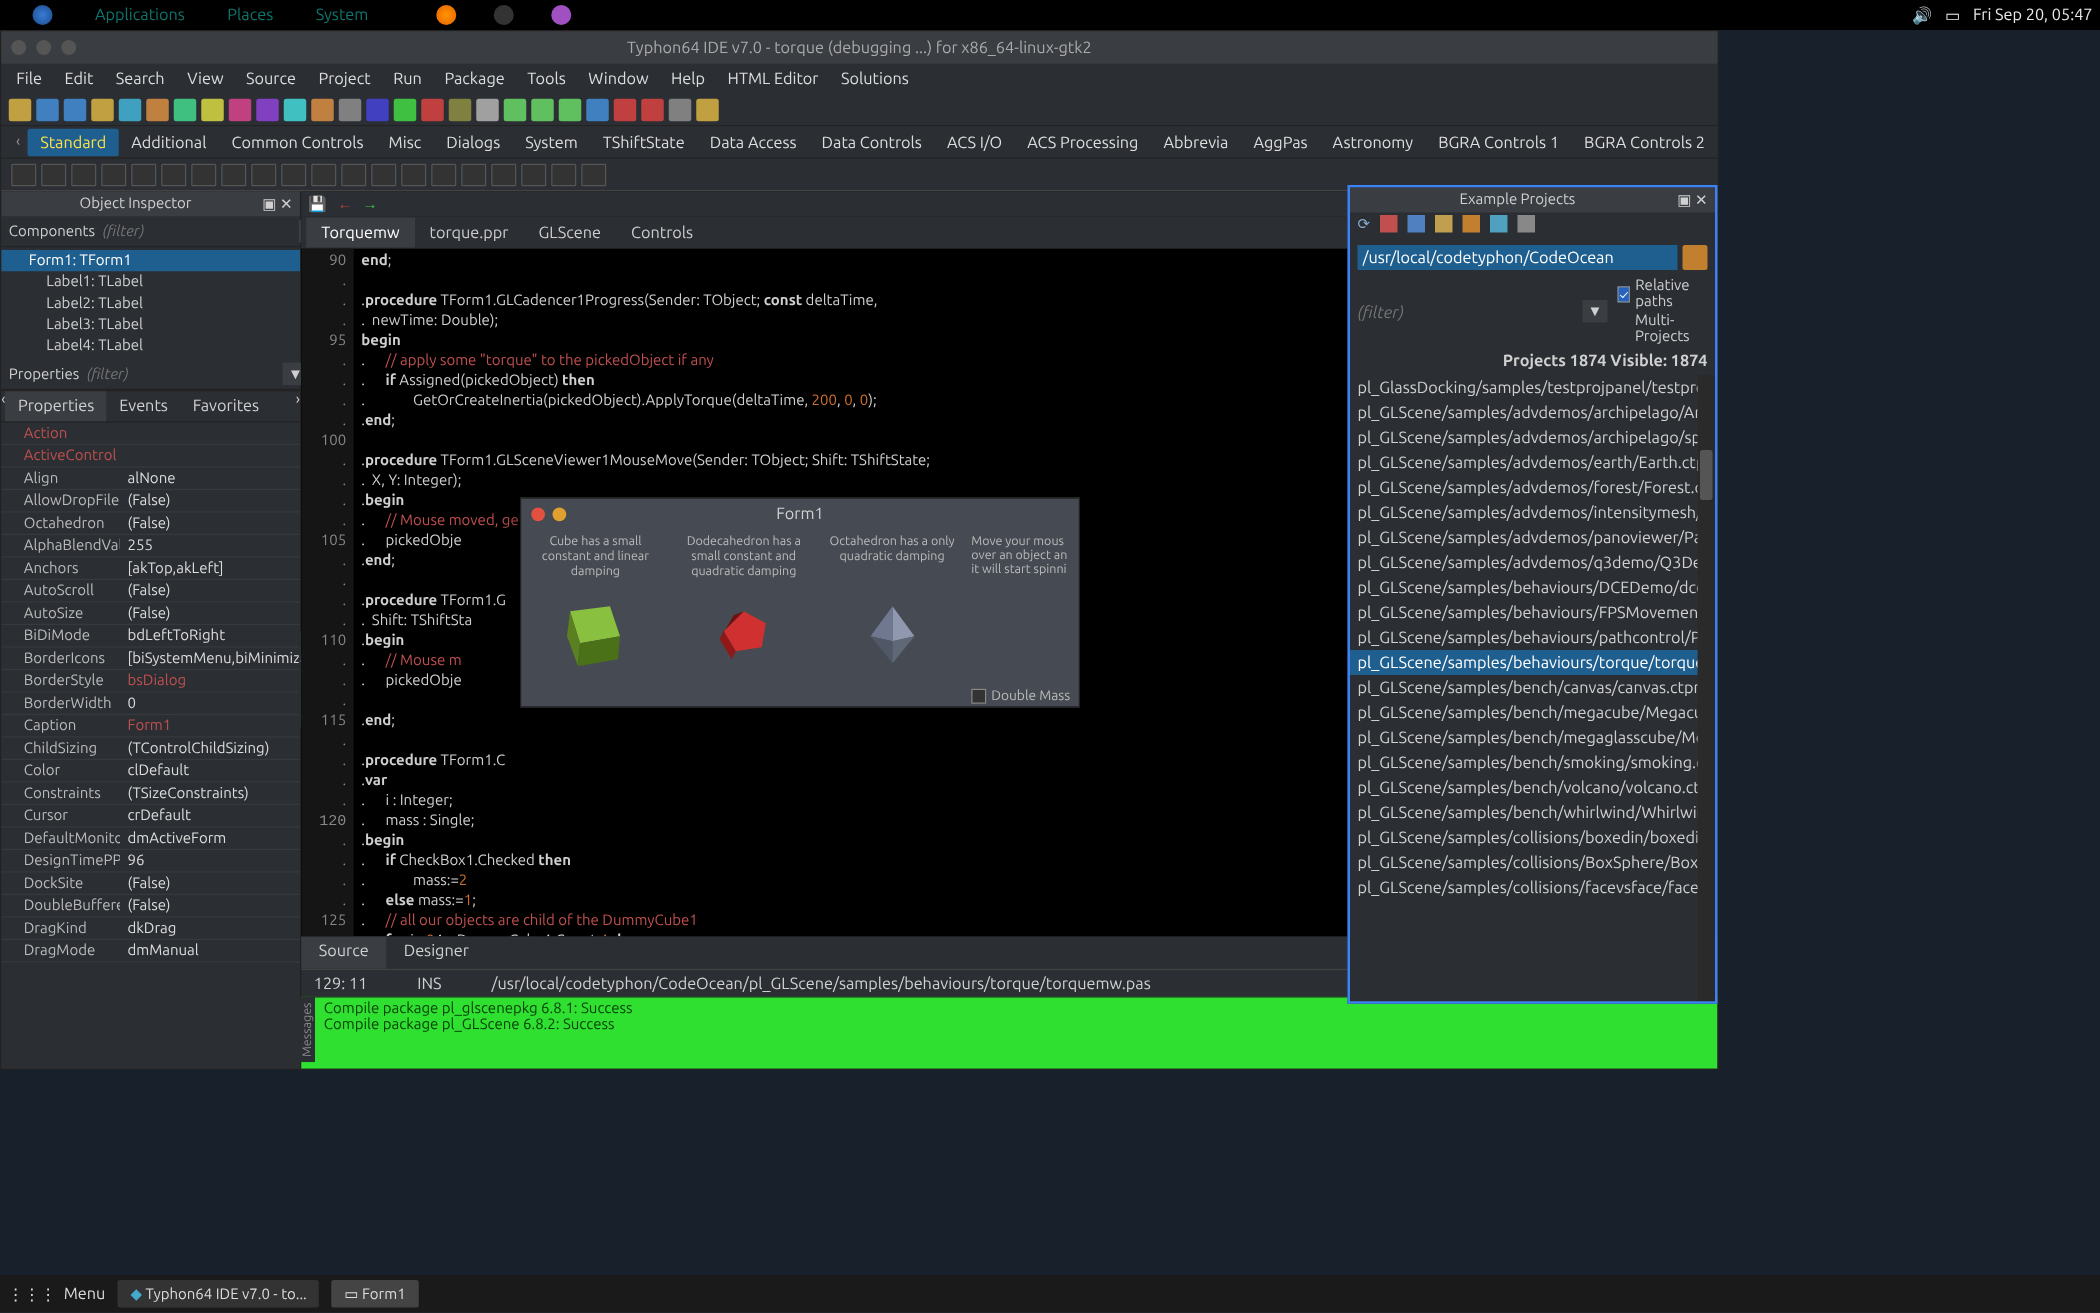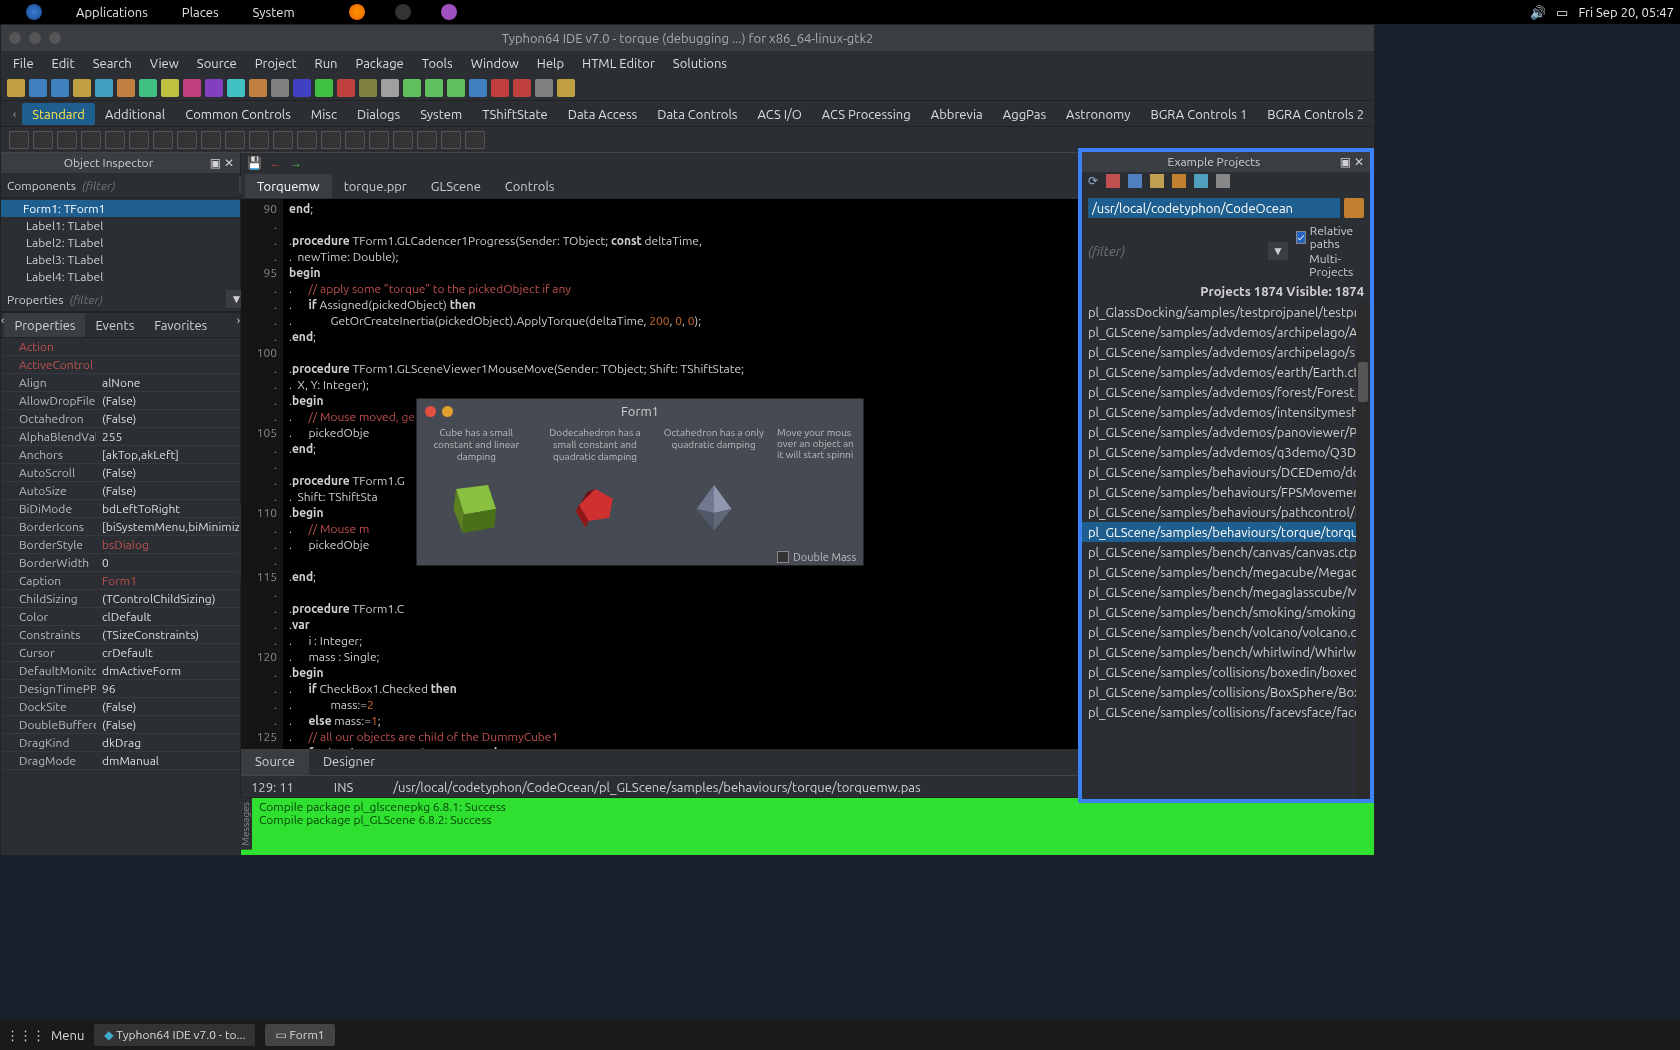--- a/index.html
+++ b/index.html
@@ -1,21 +1,21 @@
 <!DOCTYPE html>
 <html><head>
 <meta charset="utf-8">
 <style>
 * { margin: 0; padding: 0; box-sizing: border-box; font-family: "Ubuntu", "Liberation Sans", sans-serif; }
 body { width: 1680px; height: 1050px; background: #18202b; color: #d0d0d0; font-size: 12px; overflow: hidden; position: relative; }
 
 
 .gnome-panel { height: 24px; background: #000; display: flex; align-items: center; justify-content: space-between; padding: 0 6px; font-size: 13px; }
 .gnome-left { display: flex; align-items: center; gap: 14px; }
-.gnome-left span { color: #e5e5e5; margin-left: 20px; }
+.gnome-left span { color: #0f766e; margin-left: 20px; }
 .gnome-icons { display: flex; gap: 10px; align-items: center; }
 .gnome-right { display: flex; align-items: center; gap: 10px; color: #eaeaea; }
 
 
 .ide-window { position: absolute; top: 24px; left: 0; width: 1375px; height: 832px; background: #2b2e33; display: flex; flex-direction: column; border: 1px solid #222; }
 .title-bar { height: 26px; background: #3a3d42; display: flex; align-items: center; justify-content: center; position: relative; font-size: 13px; }
 .traffic-lights { position: absolute; left: 8px; display: flex; gap: 8px; }
 .traffic-lights span { width: 12px; height: 12px; border-radius: 50%; background: #555; display: inline-block; }
 .title-bar .title { color: #aaa; }
 
@@ -37,21 +37,21 @@
 .main-area { flex: 1; display: flex; overflow: hidden; }
 
 
 .left-panel { width: 240px; background: #2b2e33; display: flex; flex-direction: column; border-right: 1px solid #222; }
 .panel-title { background: #3a3d42; padding: 3px 6px; text-align: center; font-size: 12px; display: flex; justify-content: space-between; }
 .filter-row { display: flex; align-items: center; padding: 3px 6px; gap: 6px; border-bottom: 1px solid #222; }
 .filter-row input { flex: 1; background: transparent; border: none; color: #999; font-size: 12px; font-style: italic; }
 .tree { background: #2b2e33; font-size: 12px; padding: 2px 0; }
 .tree .node { padding: 2px 6px 2px 22px; }
 .tree .node.sel { background: #1f5f8f; color: #fff; }
-.tree .child { padding-left: 25px; }
+.tree .child { padding-left: 36px; }
 .prop-tabs { display: flex; border-top: 1px solid #222; border-bottom: 1px solid #222; }
 .prop-tabs .pt { padding: 5px 10px; font-size: 13px; }
 .prop-tabs .pt.active { background: #3a3d42; }
 .prop-grid { flex: 1; overflow: hidden; font-size: 12px; }
 .prop-row { display: flex; border-bottom: 1px solid #36393e; height: 18px; align-items: center; }
 .prop-row .k { width: 95px; padding-left: 18px; color: #bbb; overflow: hidden; white-space: nowrap; }
 .prop-row .v { flex: 1; padding-left: 6px; color: #ddd; overflow: hidden; white-space: nowrap; }
 .prop-row .v.red { color: #c05050; }
 .prop-row.hl .k { color: #c05050; }
 
@@ -69,21 +69,21 @@
 .tk-red { color: #c05050; }
 .tk-num { color: #d07030; }
 .source-designer { height: 26px; background: #2b2e33; display: flex; }
 .source-designer .sdt { padding: 5px 14px; font-size: 13px; }
 .source-designer .sdt.active { background: #3a3d42; }
 .status-row { height: 22px; background: #2b2e33; display: flex; align-items: center; gap: 40px; padding-left: 10px; font-size: 13px; border-top: 1px solid #444; }
 
 
 .messages { height: 58px; background: #30e030; font-family: monospace; font-size: 12px; color: #064006; padding: 2px 4px; border-top: 1px solid #222; position: relative; }
 .messages-label { position: absolute; left: -2px; top: 0; writing-mode: vertical-rl; transform: rotate(180deg); font-size: 10px; color: #888; background: #2b2e33; padding: 4px 1px; }
-.example-projects { position: absolute; top: 148px; left: 1078px; width: 296px; height: 655px; background: #2b2e33; border: 4px solid #3b82f6; display: flex; flex-direction: column; }
+.example-projects { position: absolute; top: 148px; left: 1078px; width: 296px; height: 655px; background: #2b2e33; border: 2px solid #3b82f6; display: flex; flex-direction: column; }
 .ep-toolbar { height: 22px; display: flex; gap: 8px; padding: 2px 6px; }
 .ep-path-row { display: flex; padding: 4px 6px; gap: 4px; }
 .ep-path-row input { flex: 1; background: #1f5f8f; border: none; color: #fff; padding: 3px 4px; font-size: 13px; }
 .ep-filter-row { display: flex; align-items: center; padding: 2px 6px; gap: 8px; }
 .ep-check { display: flex; align-items: center; gap: 4px; font-size: 12px; }
 .ep-count { padding: 4px 6px; font-size: 13px; font-weight: bold; text-align: right; }
 .ep-list { flex: 1; overflow: hidden; font-size: 13px; }
 .ep-list .row { padding: 3px 6px; white-space: nowrap; overflow: hidden; border-bottom: 0; }
 .ep-list .row.sel { background: #1f5f8f; color: #fff; }
 
@@ -403,21 +403,21 @@
             <div style="height: 16px;">.</div>
             <div style="height: 16px;">110</div>
             <div style="height: 16px;">.</div>
             <div style="height: 16px;">.</div>
             <div style="height: 16px;">.</div>
             <div style="height: 16px;">115</div>
             <div style="height: 16px;">.</div>
             <div style="height: 16px;">.</div>
             <div style="height: 16px;">.</div>
             <div style="height: 16px;">.</div>
-            <div style="height: 16px;">120</div>
+            <div style="height: 16px; font-family: Liberation Mono, monospace;">120</div>
             <div style="height: 16px;">.</div>
             <div style="height: 16px;">.</div>
             <div style="height: 16px;">.</div>
             <div style="height: 16px;">.</div>
             <div style="height: 16px;">125</div>
             <div style="height: 16px;">.</div>
           </div>
         <div class="code" id="code"><div style="height: 16px;"><span class="kw">end</span>;</div><div style="height: 16px;">&nbsp;</div><div style="height: 16px;">.<span class="kw">procedure</span> TForm1.GLCadencer1Progress(Sender: TObject; <span class="kw">const</span> deltaTime,</div><div style="height: 16px;">.  newTime: Double);</div><div style="height: 16px;"><span class="kw">begin</span></div><div style="height: 16px;">.      <span class="tk-red">// apply some "torque" to the pickedObject if any</span></div><div style="height: 16px;">.      <span class="kw">if</span> Assigned(pickedObject) <span class="kw">then</span></div><div style="height: 16px;">.              GetOrCreateInertia(pickedObject).ApplyTorque(deltaTime, <span class="tk-num">200</span>, <span class="tk-num">0</span>, <span class="tk-num">0</span>);</div><div style="height: 16px;">.<span class="kw">end</span>;</div><div style="height: 16px;">&nbsp;</div><div style="height: 16px;">.<span class="kw">procedure</span> TForm1.GLSceneViewer1MouseMove(Sender: TObject; Shift: TShiftState;</div><div style="height: 16px;">.  X, Y: Integer);</div><div style="height: 16px;">.<span class="kw">begin</span></div><div style="height: 16px;">.      <span class="tk-red">// Mouse moved, get what's underneath</span></div><div style="height: 16px;">.      pickedObje</div><div style="height: 16px;">.<span class="kw">end</span>;</div><div style="height: 16px;">&nbsp;</div><div style="height: 16px;">.<span class="kw">procedure</span> TForm1.G</div><div style="height: 16px;">.  Shift: TShiftSta</div><div style="height: 16px;">.<span class="kw">begin</span></div><div style="height: 16px;">.      <span class="tk-red">// Mouse m</span></div><div style="height: 16px;">.      pickedObje</div><div style="height: 16px;">&nbsp;</div><div style="height: 16px;">.<span class="kw">end</span>;</div><div style="height: 16px;">&nbsp;</div><div style="height: 16px;">.<span class="kw">procedure</span> TForm1.C</div><div style="height: 16px;">.<span class="kw">var</span></div><div style="height: 16px;">.      i : Integer;</div><div style="height: 16px;">.      mass : Single;</div><div style="height: 16px;">.<span class="kw">begin</span></div><div style="height: 16px;">.      <span class="kw">if</span> CheckBox1.Checked <span class="kw">then</span></div><div style="height: 16px;">.              mass:=<span class="tk-num">2</span></div><div style="height: 16px;">.      <span class="kw">else</span> mass:=<span class="tk-num">1</span>;</div><div style="height: 16px;">.      <span class="tk-red">// all our objects are child of the DummyCube1</span></div><div style="height: 16px;">.      <span class="kw">for</span> i:=<span class="tk-num">0</span> <span class="kw">to</span> DummyCube1.Count-<span class="tk-num">1</span> <span class="kw">do</span></div></div>
         <div class="scrollbar-v">
             <div class="thumb" style="top:20px;height:70px;"></div>

